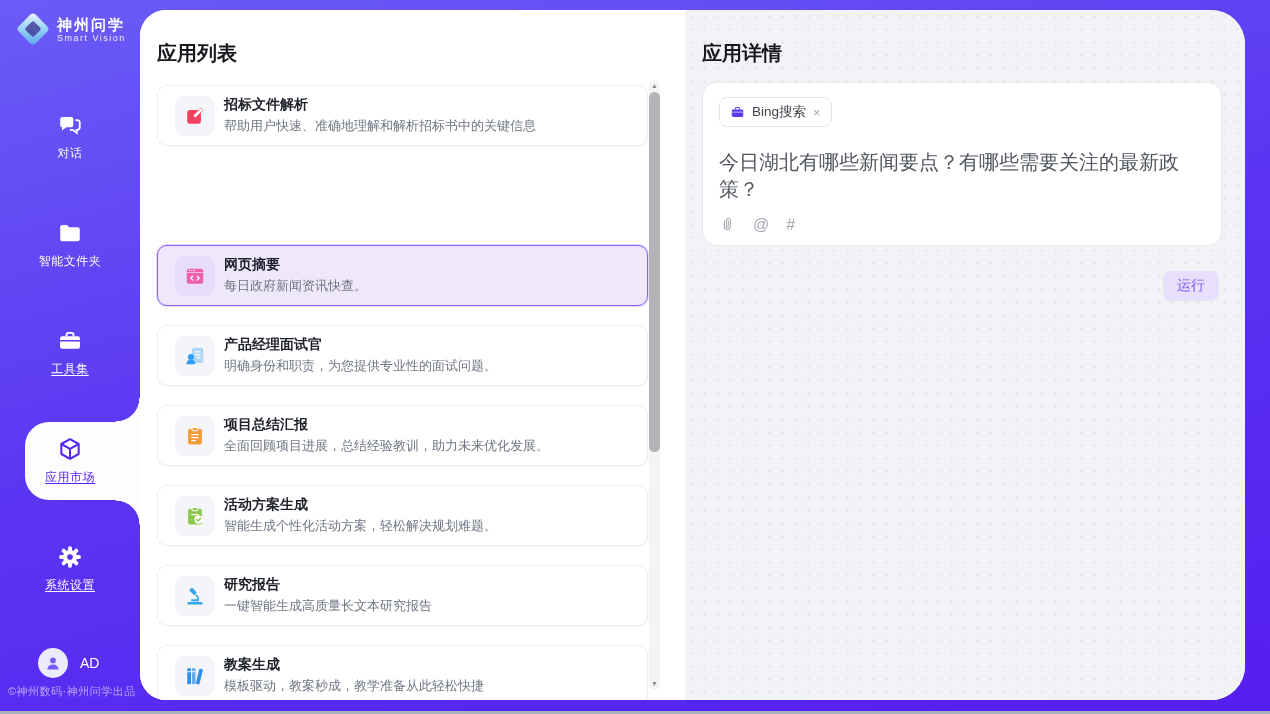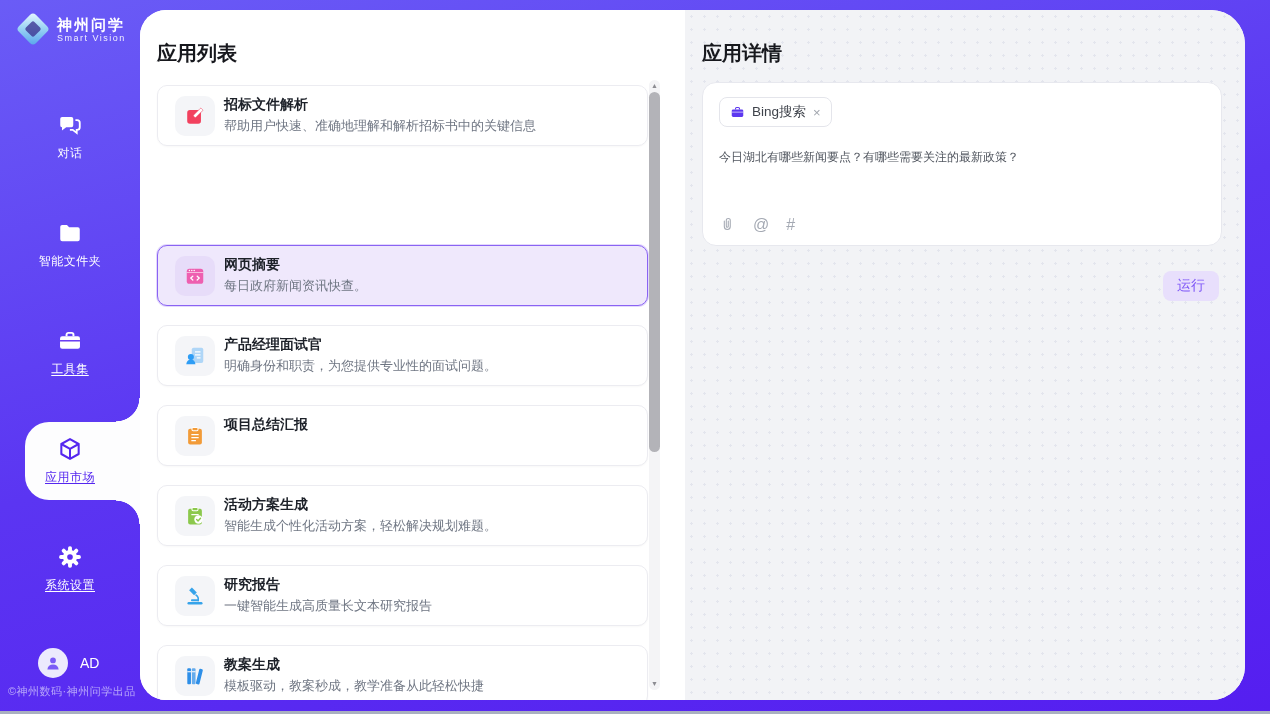--- a/index.html
+++ b/index.html
@@ -68,21 +68,21 @@
           background-color:#f2f3f6;
           background-image:radial-gradient(circle,#e3e5ed 1px, rgba(0,0,0,0) 1.3px);
           background-size:13px 13px; }
   .prompt-card { position:absolute; left:17px; top:72px; width:520px; height:164px; background:#fff;
           border:1px solid #e7e8ee; border-radius:14px; }
   .chip { position:absolute; left:16px; top:14px; height:30px; display:inline-flex; align-items:center; gap:7px;
           padding:0 10px; border:1px solid #e4e5eb; border-radius:8px; background:#fff; cursor:pointer; }
   .chip svg { width:15px; height:15px; }
   .chip-label { font-size:13.5px; color:#3f434b; }
   .chip-close { font-size:13px; color:#a0a5ad; cursor:pointer; line-height:1; }
-  .query { position:absolute; left:16px; top:66px; right:16px; font-size:12px; color:#51565f; cursor:text; }
+  .query { position:absolute; left:16px; top:66px; right:16px; font-size:20px; color:#51565f; cursor:text; }
   .composer { position:absolute; left:16px; bottom:12px; display:flex; align-items:center; gap:17px; color:#a4a9b3; }
   .composer .cbtn { font-size:16px; color:#a4a9b3; cursor:pointer; line-height:1; }
   .composer svg { width:17px; height:17px; display:block; }
   .run-btn { position:absolute; right:26px; top:261px; padding:6px 14px; background:#e8dffc; color:#7e57f7;
           font-size:14px; border-radius:8px; border:none; cursor:pointer; }
 </style>
 </head>
 <body>
 
 <div class="stage">
@@ -225,20 +225,21 @@
 
         <div class="card" style="top:320px">
           <span class="tile" style="color: rgb(242, 155, 56);">
             <svg viewBox="0 0 24 24">
                 <rect x="4.5" y="4.2" width="15" height="17" rx="2.2" fill="currentColor"></rect>
                 <rect x="8.7" y="2.6" width="6.6" height="3.6" rx="1.2" fill="currentColor" stroke="#fff" stroke-width="1.1"></rect>
                 <path d="M8 10.5h8M8 13.8h8M8 17.1h5" stroke="#fff" stroke-width="1.3"></path>
               </svg>
           </span>
           <span class="app-name">项目总结汇报</span>
+          <span class="app-desc">全面回顾项目进展，总结经验教训，助力未来优化发展。</span>
         </div>
 
         <div class="card" style="top:400px">
           <span class="tile" style="color: rgb(139, 200, 76);">
             <svg viewBox="0 0 24 24">
                 <rect x="4.5" y="4.2" width="15" height="17" rx="2.2" fill="currentColor"></rect>
                 <rect x="8.7" y="2.6" width="6.6" height="3.6" rx="1.2" fill="currentColor" stroke="#fff" stroke-width="1.1"></rect>
                 <path d="M8 10.5h8" stroke="#fff" stroke-width="1.3"></path>
                 <circle cx="15.8" cy="15.8" r="4.6" fill="#fff"></circle>
                 <path d="M13.8 15.9l1.5 1.5 2.7-3" stroke="currentColor" stroke-width="1.6" fill="none" stroke-linecap="round"></path>

